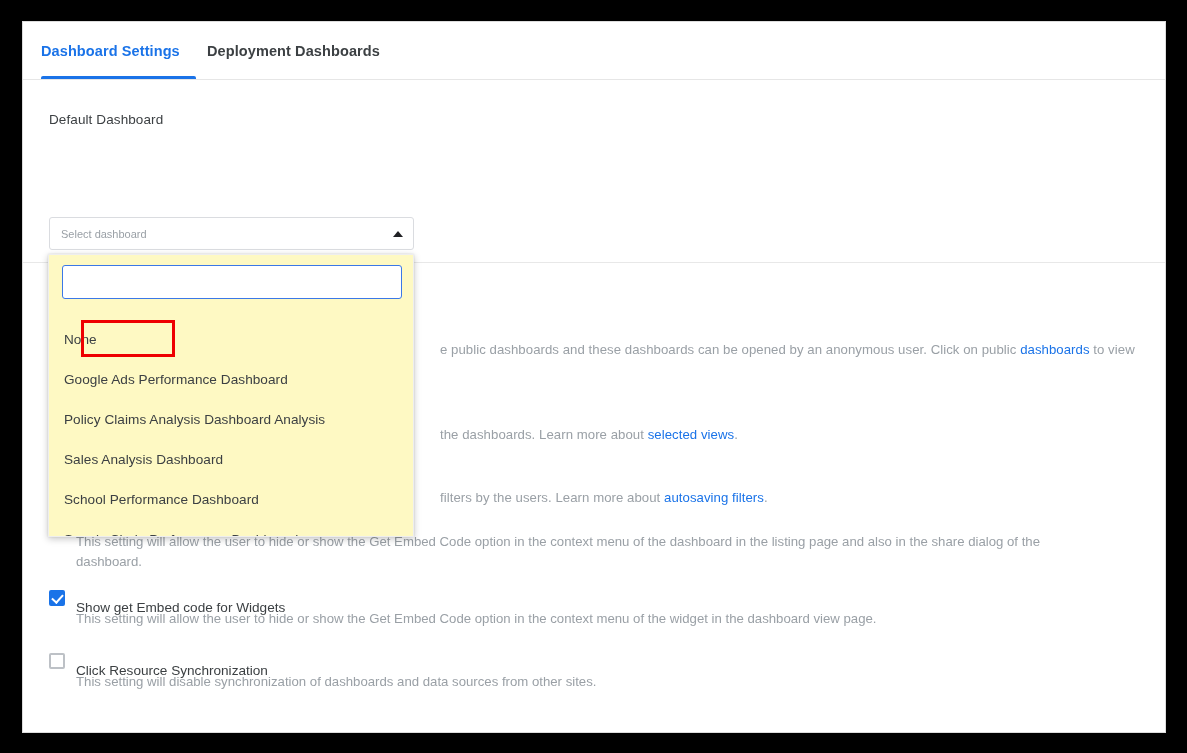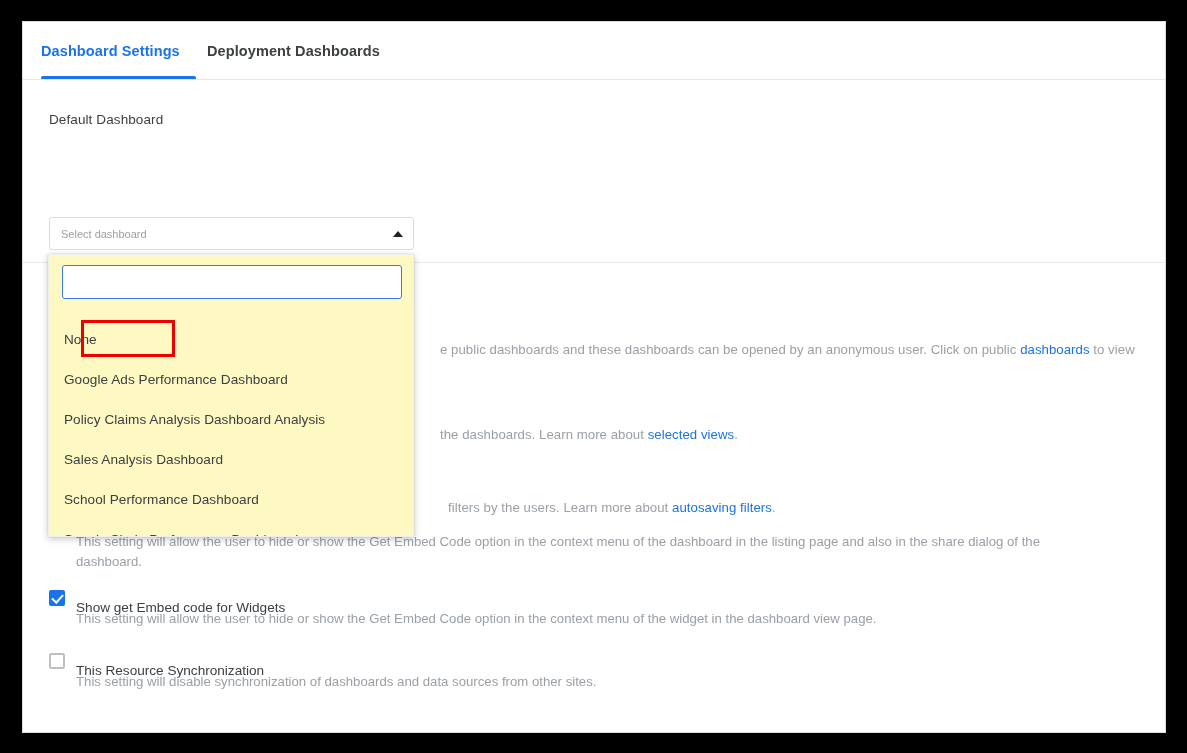--- a/index.html
+++ b/index.html
@@ -211,39 +211,39 @@
     </div>
 
     <div class="sec-desc" style="left:417px; top:262px;">
       <span>e public dashboards and these dashboards can be opened by an anonymous user. Click on public </span><a class="lnk">dashboards</a><span> to view</span>
     </div>
 
     <div class="sec-desc" style="left:417px; top:347px;">
       <span>the dashboards. Learn more about </span><a class="lnk">selected views</a><span>.</span>
     </div>
 
-    <div class="sec-desc" style="left:417px; top:420px;margin-left:8px;">
+    <div class="sec-desc" style="left:417px; top:410px;">
       <span>filters by the users. Learn more about </span><a class="lnk">autosaving filters</a><span>.</span>
     </div>
 
     <div class="setting" style="top:452px;">
 
       <div class="cb-help" style="top:0px;">This setting will allow the user to hide or show the Get Embed Code option in the context menu of the dashboard in the listing page and also in the share dialog of the</div>
       <div class="cb-help" style="top:20px;">dashboard.</div>
     </div>
 
     <div class="setting" style="top:510px;">
       <div class="cb on"></div>
       <div class="cb-label">Show get Embed code for Widgets</div>
       <div class="cb-help">This setting will allow the user to hide or show the Get Embed Code option in the context menu of the widget in the dashboard view page.</div>
     </div>
 
     <div class="setting" style="top:573px;">
       <div class="cb off"></div>
-      <div class="cb-label">This Resource Synchronization</div>
+      <div class="cb-label">Click Resource Synchronization</div>
       <div class="cb-help">This setting will disable synchronization of dashboards and data sources from other sites.</div>
     </div>
 
     <div id="dropdown">
       <input id="dd-search" type="text" placeholder="" style="">
 
       <div class="dd-option" style="top:64px;">None</div>
       <div class="dd-option" style="top:144px;">Policy Claims Analysis Dashboard Analysis</div>
       <div class="dd-option" style="top:104px;">Google Ads Performance Dashboard</div>
       <div class="dd-option" style="top:184px;">Sales Analysis Dashboard</div>

